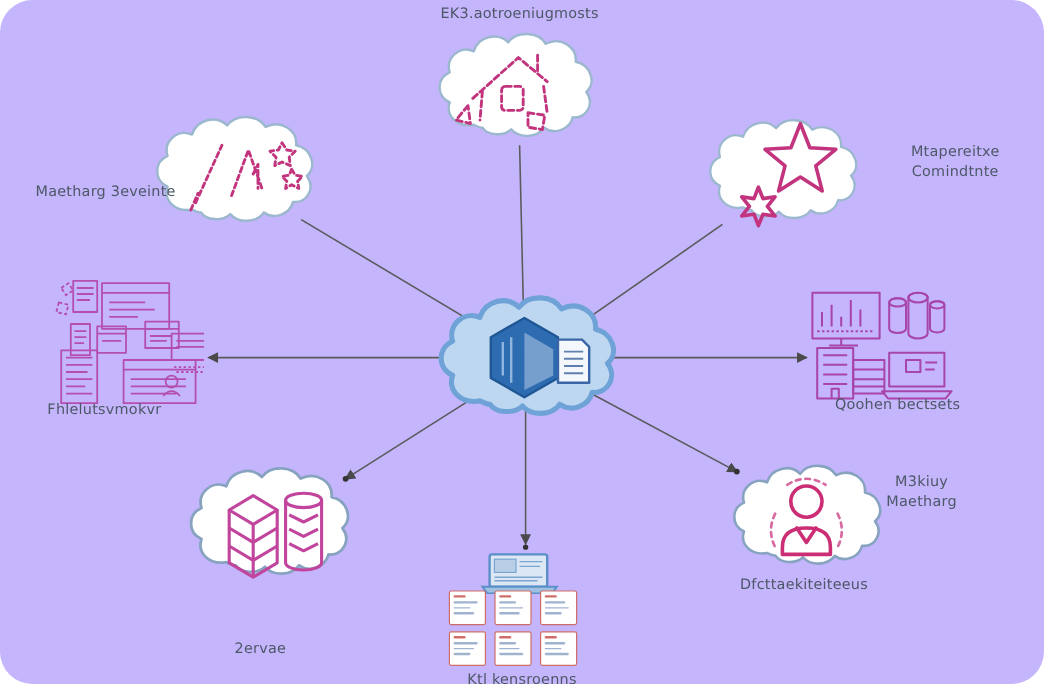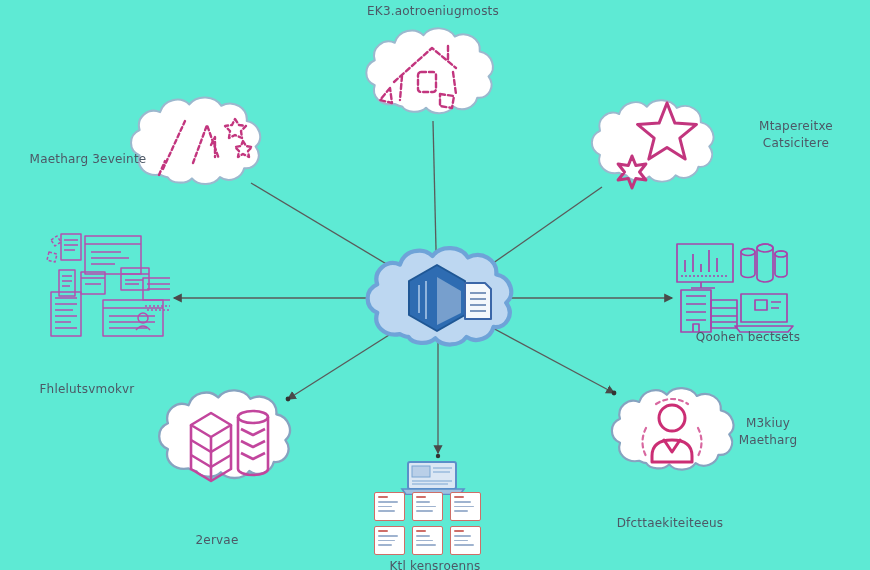--- a/index.html
+++ b/index.html
@@ -1,18 +1,18 @@
 <!DOCTYPE html>
 <html><head>
 <meta charset="utf-8">
 <style>
   html,body{margin:0;padding:0;background:#fff;}
   #canvas{
-    position:relative;width:870px;height:570px;background:#5eead4;
-    overflow:hidden;font-family:"DejaVu Sans",sans-serif;color:#4d5866;
+    position:relative;width:870px;height:570px;background:#c4b5fd;
+    overflow:hidden;font-family:"DejaVu Sans",sans-serif;color:#4d5866;border-radius:27px;
   }
   .lines-layer{position:absolute;left:0;top:0;z-index:1;}
   .node{position:absolute;z-index:2;}
   .cloud-svg{position:absolute;left:0;top:0;width:100%;height:100%;}
   .icon-layer{position:absolute;z-index:3;}
   .label{
     position:absolute;z-index:4;font-size:12px;line-height:1.45;
     color:#4d5866;text-align:center;letter-spacing:.2px;
   }
   .cards-grid{
@@ -126,21 +126,21 @@
       </svg>
     <svg class="icon-layer" style="left:0;top:0;" width="132" height="108">
       <g stroke="#c2357e" stroke-width="3" fill="none" stroke-linejoin="round">
         <path d="M79 13 L86.9 33.1 L108.5 34.4 L91.8 48.2 L97.2 69.1 L79 57.5 L60.8 69.1 L66.2 48.2 L49.5 34.4 L71.1 33.1 Z"></path>
         <path d="M44 66 L47.8 75.5 L57.9 74 L51.5 82 L57.9 90 L47.8 88.5 L44 98 L40.3 88.5 L30.1 90 L36.5 82 L30.1 74 L40.3 75.5 Z"></path>
       </g>
     </svg>
   </div>
   <div class="label" style="left:744px;top:118px;width:104px;">
     <div>Mtapereitxe</div>
-    <div>Catsicitere</div>
+    <div>Comindtnte</div>
   </div>
 
   <svg class="node" style="left:25px;top:226px;" width="145" height="112">
     <g stroke="#b44fae" stroke-width="1.5" fill="none" stroke-linejoin="round">
       <rect x="36" y="8" width="20" height="26"></rect>
       <path d="M39 14 H53 M39 19 H53 M39 24 H50"></path>
       <path d="M26 14 l6 -4 l4 6 l-6 4 z M24 26 l8 2 l-2 8 l-8 -2 z" stroke-dasharray="3 2"></path>
       <rect x="60" y="10" width="56" height="38"></rect>
       <path d="M60 18 H116"></path>
       <path d="M66 26 H96 M66 32 H104 M66 38 H90"></path>
@@ -155,21 +155,21 @@
       <rect x="78" y="74" width="60" height="36"></rect>
       <path d="M78 82 H138"></path>
       <path d="M84 90 H130 M84 96 H130 M84 102 H122"></path>
       <rect x="118" y="52" width="36" height="22"></rect>
       <path d="M122 58 H150 M122 63 H146"></path>
       <path d="M120 80 H158 M122 84 H156" stroke-dasharray="2 2"></path>
       <circle cx="118" cy="92" r="5"></circle>
       <path d="M111 104 q7 -8 14 0"></path>
     </g>
   </svg>
-  <div class="label" style="left:28px;top:333px;width:118px;margin-top:48px;">Fhlelutsvmokvr</div>
+  <div class="label" style="left:28px;top:333px;width:118px;">Fhlelutsvmokvr</div>
 
   <svg class="node" style="left:675px;top:238px;" width="128" height="96">
     <g stroke="#a845ab" stroke-width="1.7" fill="none" stroke-linejoin="round">
       <rect x="2" y="6" width="56" height="38"></rect>
       <path d="M10 34 V22 M18 34 V16 M26 34 V26 M34 34 V12 M42 34 V20"></path>
       <path d="M6 38 H54" stroke-dasharray="2 2"></path>
       <path d="M26 44 V50 M16 50 H40"></path>
       <g>
         <path d="M66 14 a7 3.5 0 0 1 14 0 v22 a7 3.5 0 0 1 -14 0 z"></path>
           <ellipse cx="73" cy="14" rx="7" ry="3.5"></ellipse>
@@ -225,25 +225,25 @@
         <path d="M44 76 q0 -16 20 -16 q20 0 20 16 v6 h-40 z"></path>
         <path d="M56 60 L64 72 L72 60"></path>
       </g>
       <g stroke="#d868a0" stroke-width="2.2" fill="none" stroke-linecap="round" stroke-dasharray="4 4">
         <path d="M38 48 q-7 14 0 28"></path>
         <path d="M90 48 q7 14 0 28"></path>
         <path d="M48 24 q16 -10 32 0"></path>
       </g>
     </svg>
   </div>
-  <div class="label" style="left:726px;top:415px;width:84px;">
+  <div class="label" style="left:726px;top:393px;width:84px;">
     <div>M3kiuy</div>
     <div>Maetharg</div>
   </div>
-  <div class="label" style="left:592px;top:479px;width:156px;margin-top:36px;">Dfcttaekiteiteeus</div>
+  <div class="label" style="left:592px;top:479px;width:156px;">Dfcttaekiteiteeus</div>
 
   <svg class="node" style="left:400px;top:459px;" width="66" height="36">
     <rect x="8" y="3" width="48" height="27" rx="2" fill="#dbe7f4" stroke="#5b8fc9" stroke-width="2"></rect>
     <rect x="12" y="7" width="18" height="11" fill="#b9cfe8" stroke="#7ba6d2" stroke-width="1"></rect>
     <g stroke="#7ba6d2" stroke-width="1.2">
       <path d="M33 9 H52 M33 13 H50 M12 22 H52 M12 25 H48"></path>
     </g>
     <path d="M2 30 L64 30 L60 35.5 L6 35.5 Z" fill="#9fc0e0" stroke="#5b8fc9" stroke-width="1.6"></path>
   </svg>
   <div class="cards-grid">

